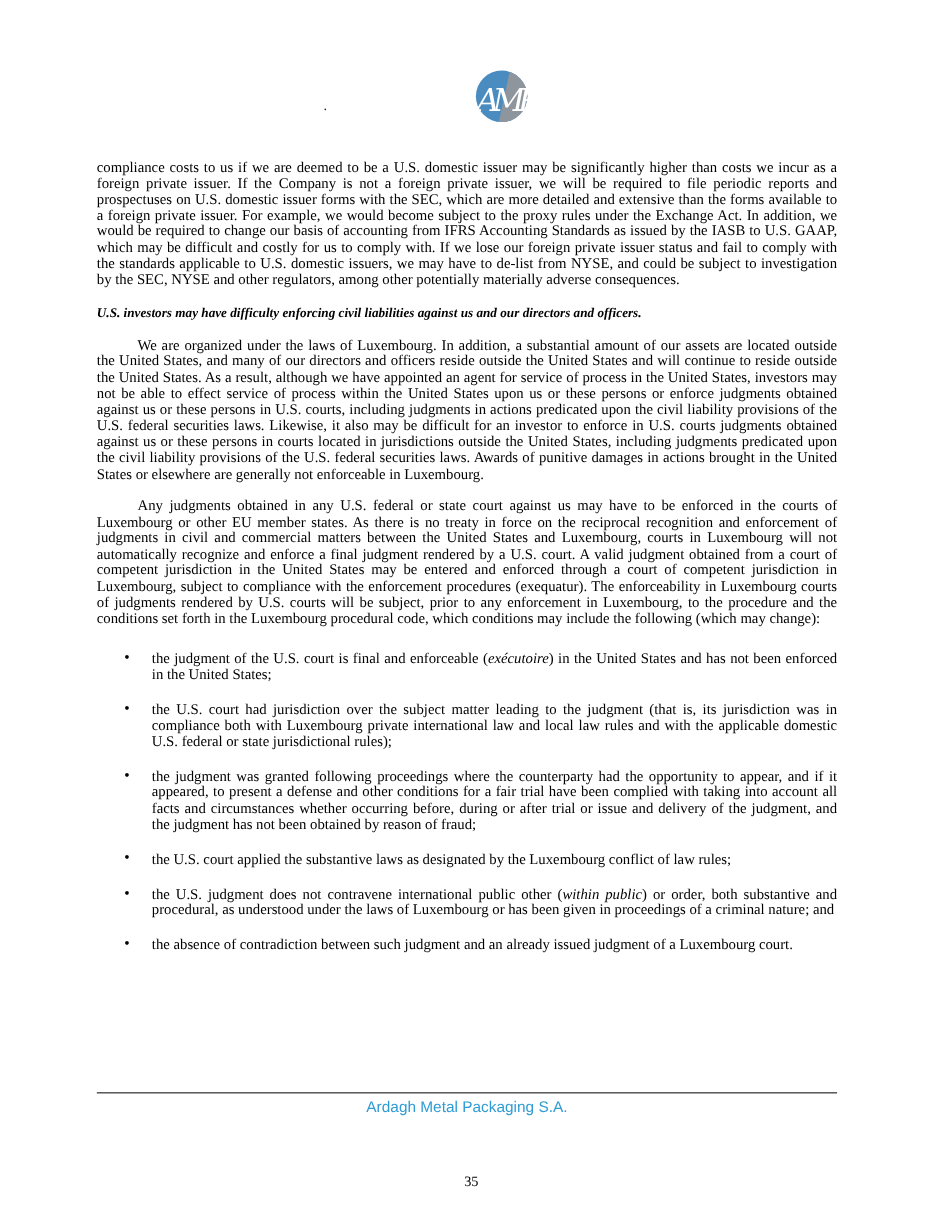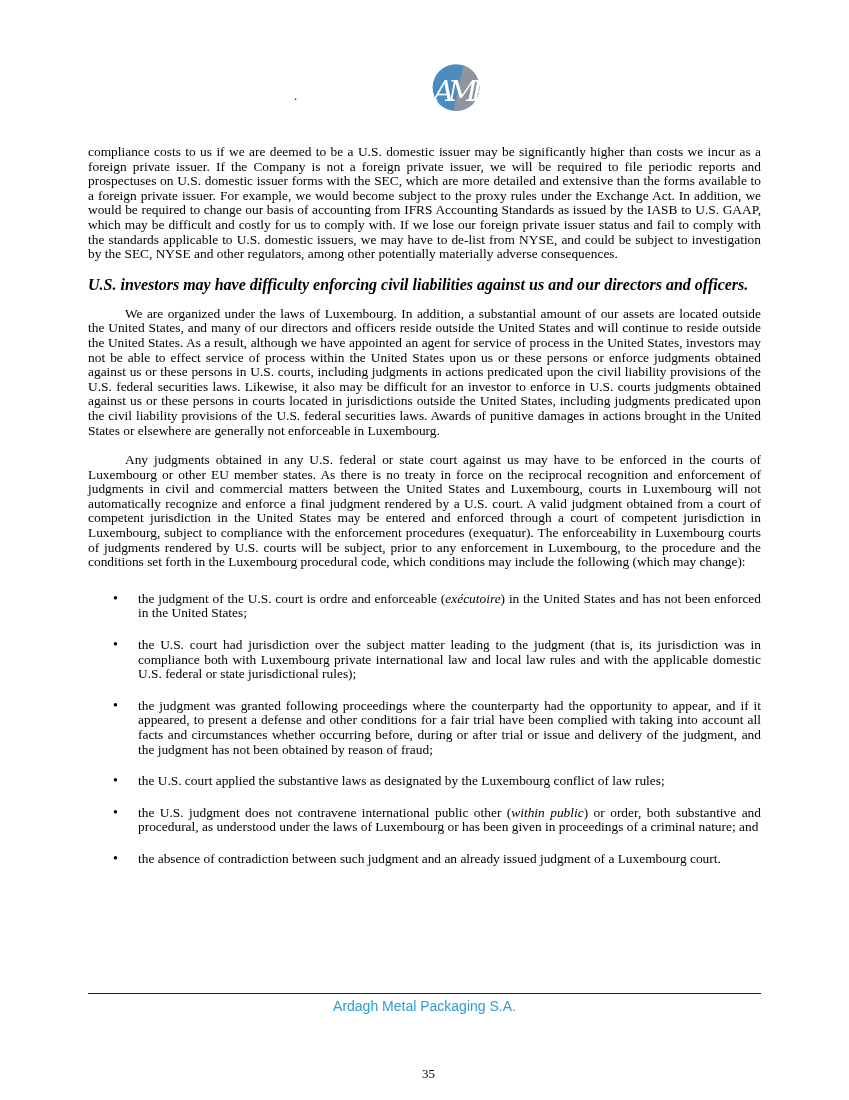--- a/index.html
+++ b/index.html
@@ -51,21 +51,21 @@
     left: 88px;
     top: 145px;
     width: 673px;
     font-size: 13.4px;
     line-height: 14.6px;
     text-align: justify;
   }
   .para { margin: 0 0 15px 0; }
   .indent { text-indent: 37px; }
   .heading {
-    font-size: 16px;
+    font-size: 12px;
     line-height: 15px;
     font-weight: bold;
     font-style: italic;
     margin: 0 0 15px 0;
     text-align: left;
   }
   .bullets {
     list-style: none;
     margin: 22px 0 0 0;
     padding: 0;
@@ -134,21 +134,21 @@
   <main class="content">
     <p class="para">compliance costs to us if we are deemed to be a U.S. domestic issuer may be significantly higher than costs we incur as a foreign private issuer. If the Company is not a foreign private issuer, we will be required to file periodic reports and prospectuses on U.S. domestic issuer forms with the SEC, which are more detailed and extensive than the forms available to a foreign private issuer. For example, we would become subject to the proxy rules under the Exchange Act. In addition, we would be required to change our basis of accounting from IFRS Accounting Standards as issued by the IASB to U.S. GAAP, which may be difficult and costly for us to comply with. If we lose our foreign private issuer status and fail to comply with the standards applicable to U.S. domestic issuers, we may have to de-list from NYSE, and could be subject to investigation by the SEC, NYSE and other regulators, among other potentially materially adverse consequences.</p>
 
     <h3 class="heading">U.S. investors may have difficulty enforcing civil liabilities against us and our directors and officers.</h3>
 
     <p class="para indent">We are organized under the laws of Luxembourg. In addition, a substantial amount of our assets are located outside the United States, and many of our directors and officers reside outside the United States and will continue to reside outside the United States. As a result, although we have appointed an agent for service of process in the United States, investors may not be able to effect service of process within the United States upon us or these persons or enforce judgments obtained against us or these persons in U.S. courts, including judgments in actions predicated upon the civil liability provisions of the U.S. federal securities laws. Likewise, it also may be difficult for an investor to enforce in U.S. courts judgments obtained against us or these persons in courts located in jurisdictions outside the United States, including judgments predicated upon the civil liability provisions of the U.S. federal securities laws. Awards of punitive damages in actions brought in the United States or elsewhere are generally not enforceable in Luxembourg.</p>
 
     <p class="para indent">Any judgments obtained in any U.S. federal or state court against us may have to be enforced in the courts of Luxembourg or other EU member states. As there is no treaty in force on the reciprocal recognition and enforcement of judgments in civil and commercial matters between the United States and Luxembourg, courts in Luxembourg will not automatically recognize and enforce a final judgment rendered by a U.S. court. A valid judgment obtained from a court of competent jurisdiction in the United States may be entered and enforced through a court of competent jurisdiction in Luxembourg, subject to compliance with the enforcement procedures (exequatur). The enforceability in Luxembourg courts of judgments rendered by U.S. courts will be subject, prior to any enforcement in Luxembourg, to the procedure and the conditions set forth in the Luxembourg procedural code, which conditions may include the following (which may change):</p>
 
     <ul class="bullets">
-      <li><span>the judgment of the U.S. court is ordre and enforceable (</span><span class="it">exécutoire</span><span>) in the United States and has not been enforced in the United States;</span></li>
+      <li><span>the judgment of the U.S. court is final and enforceable (</span><span class="it">exécutoire</span><span>) in the United States and has not been enforced in the United States;</span></li>
       <li><span>the U.S. court had jurisdiction over the subject matter leading to the judgment (that is, its jurisdiction was in compliance both with Luxembourg private international law and local law rules and with the applicable domestic U.S. federal or state jurisdictional rules);</span><span class="it"></span><span></span></li>
       <li><span>the judgment was granted following proceedings where the counterparty had the opportunity to appear, and if it appeared, to present a defense and other conditions for a fair trial have been complied with taking into account all facts and circumstances whether occurring before, during or after trial or issue and delivery of the judgment, and the judgment has not been obtained by reason of fraud;</span><span class="it"></span><span></span></li>
       <li><span>the U.S. court applied the substantive laws as designated by the Luxembourg conflict of law rules;</span><span class="it"></span><span></span></li>
       <li><span>the U.S. judgment does not contravene international public other (</span><span class="it">within public</span><span>) or order, both substantive and procedural, as understood under the laws of Luxembourg or has been given in proceedings of a criminal nature; and</span></li>
       <li><span>the absence of contradiction between such judgment and an already issued judgment of a Luxembourg court.</span><span class="it"></span><span></span></li>
     </ul>
   </main>
 
   <div class="footer-rule"></div>
   <div class="footer-company">Ardagh Metal Packaging S.A.</div>

